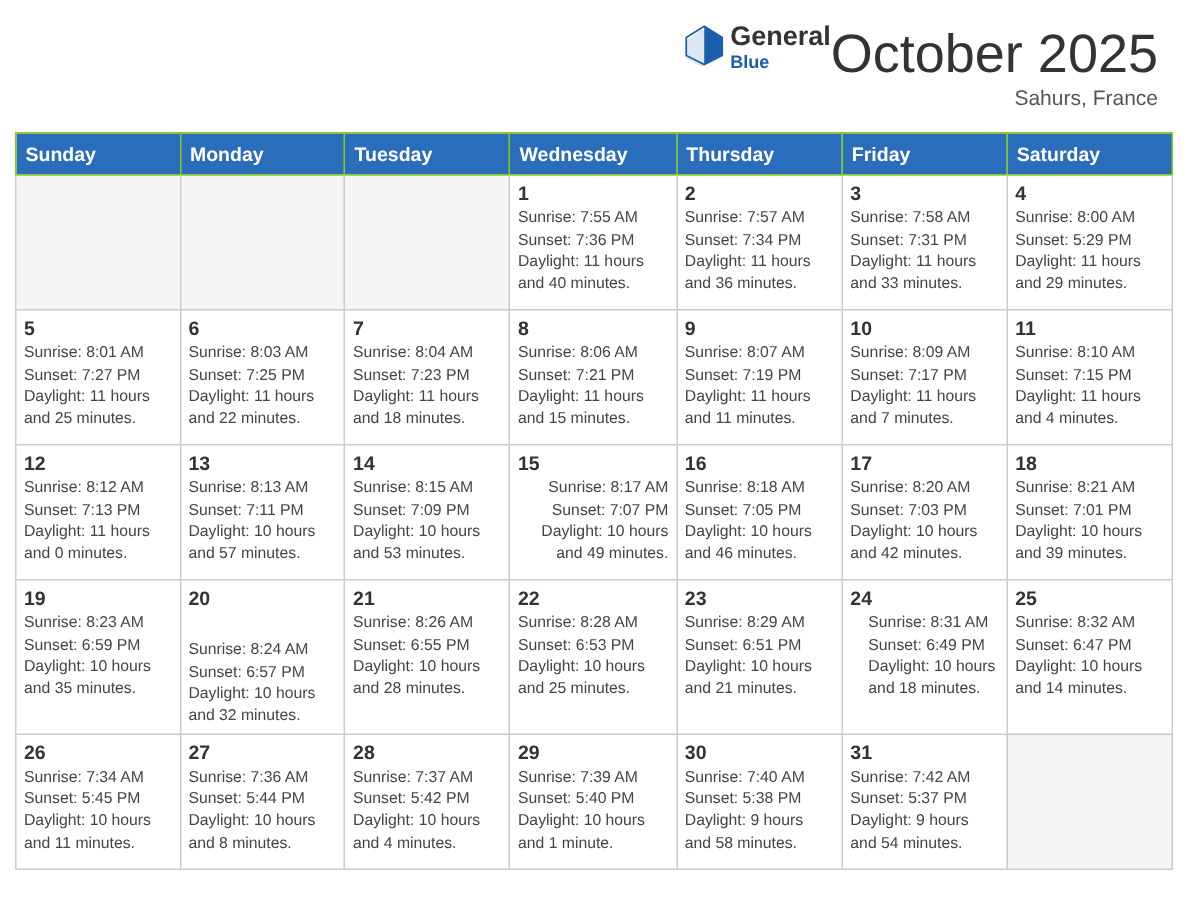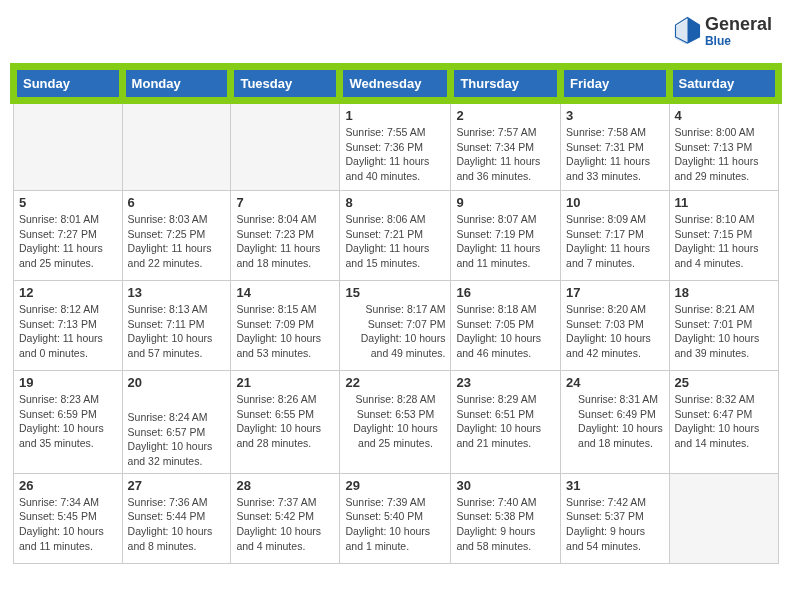--- a/index.html
+++ b/index.html
@@ -57,21 +57,21 @@
       width: 100%;
       border-collapse: collapse;
       border: 1px solid #ccc;
     }
     .calendar th {
       background-color: #2a6ebb;
       color: white;
       text-align: left;
       padding: 6px 6px;
       font-size: 13px;
-      border: 7px solid #84cc16;
+      border: 1px solid #84cc16;
       font-weight: bold;
     }
     .calendar td {
       border: 1px solid #ccc;
       vertical-align: top;
       padding: 4px 5px;
       font-size: 11px;
       width: 113px;
       min-height: 80px;
       background: #fff;
@@ -102,20 +102,24 @@
     <svg class="logo-icon" viewBox="0 0 40 40">
       <polygon points="20,5 35,15 35,30 20,38 5,30 5,15" fill="#1a5fad" opacity="0.15"></polygon>
       <polygon points="22,2 38,12 38,28 22,36" fill="#1a5fad"></polygon>
       <polygon points="22,2 38,12 38,28 22,36 6,28 6,12" fill="none" stroke="#1a5fad" stroke-width="1.5"></polygon>
     </svg>
     <div class="logo-text">
       <span class="logo-general">General</span>
       <span class="logo-blue">Blue</span>
     </div>
   </div>
+  <div class="title-block">
+    <div class="month-title">October 2025</div>
+    <div class="subtitle">Sahurs, France</div>
+  </div>
 </div>
 
 <table class="calendar">
   <thead>
     <tr>
     <th>Sunday</th>
         <th>Monday</th>
         <th>Tuesday</th>
         <th>Wednesday</th>
         <th>Thursday</th>
@@ -145,21 +149,21 @@
         <td>
           <div class="day-number">3</div>
           <div class="day-info" style="white-space: pre-line;">Sunrise: 7:58 AM
 Sunset: 7:31 PM
 Daylight: 11 hours
 and 33 minutes.</div>
         </td>
         <td>
           <div class="day-number">4</div>
           <div class="day-info" style="white-space: pre-line;">Sunrise: 8:00 AM
-Sunset: 7:13 PM
+Sunset: 5:29 PM
 Daylight: 11 hours
 and 29 minutes.</div>
         </td>
       </tr>
       <tr class="week-row">
         <td>
           <div class="day-number">5</div>
           <div class="day-info" style="white-space: pre-line;">Sunrise: 8:01 AM
 Sunset: 7:27 PM
 Daylight: 11 hours
@@ -276,21 +280,21 @@
         </td>
         <td>
           <div class="day-number">21</div>
           <div class="day-info" style="white-space: pre-line;">Sunrise: 8:26 AM
 Sunset: 6:55 PM
 Daylight: 10 hours
 and 28 minutes.</div>
         </td>
         <td>
           <div class="day-number">22</div>
-          <div class="day-info" style="white-space: pre-line; text-align: center;">Sunrise: 8:28 AM
+          <div class="day-info" style="white-space: pre-line;">Sunrise: 8:28 AM
 Sunset: 6:53 PM
 Daylight: 10 hours
 and 25 minutes.</div>
         </td>
         <td>
           <div class="day-number">23</div>
           <div class="day-info" style="white-space: pre-line;">Sunrise: 8:29 AM
 Sunset: 6:51 PM
 Daylight: 10 hours
 and 21 minutes.</div>

